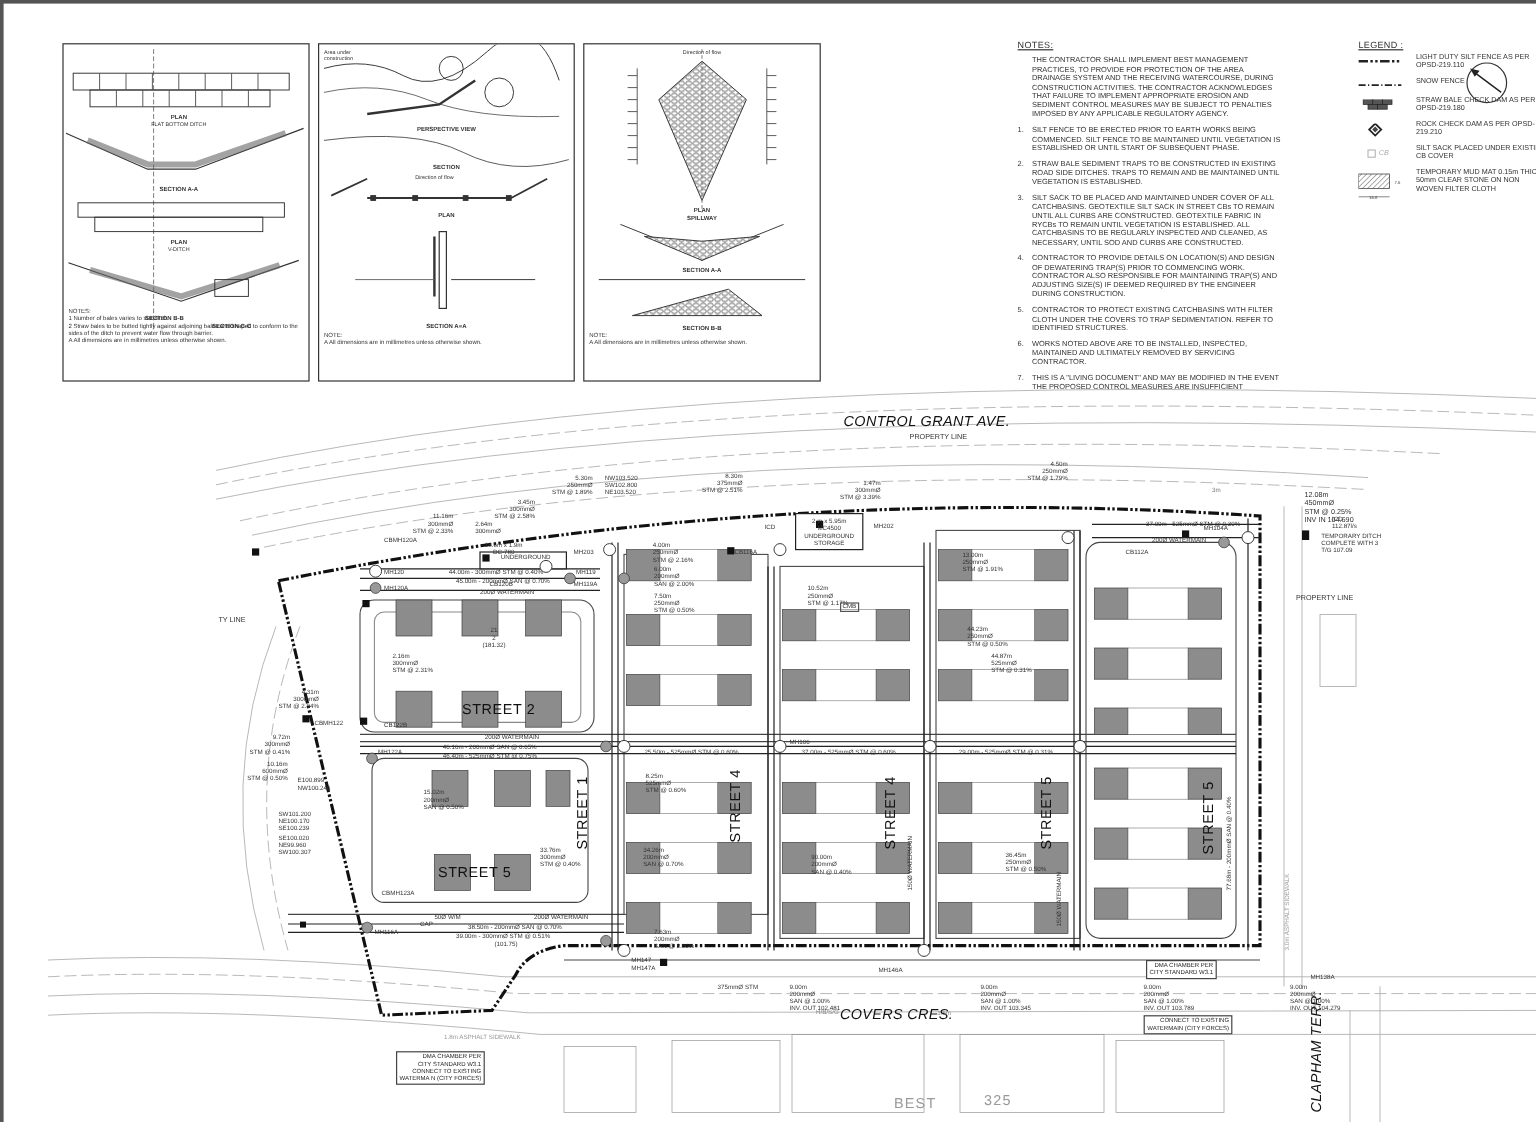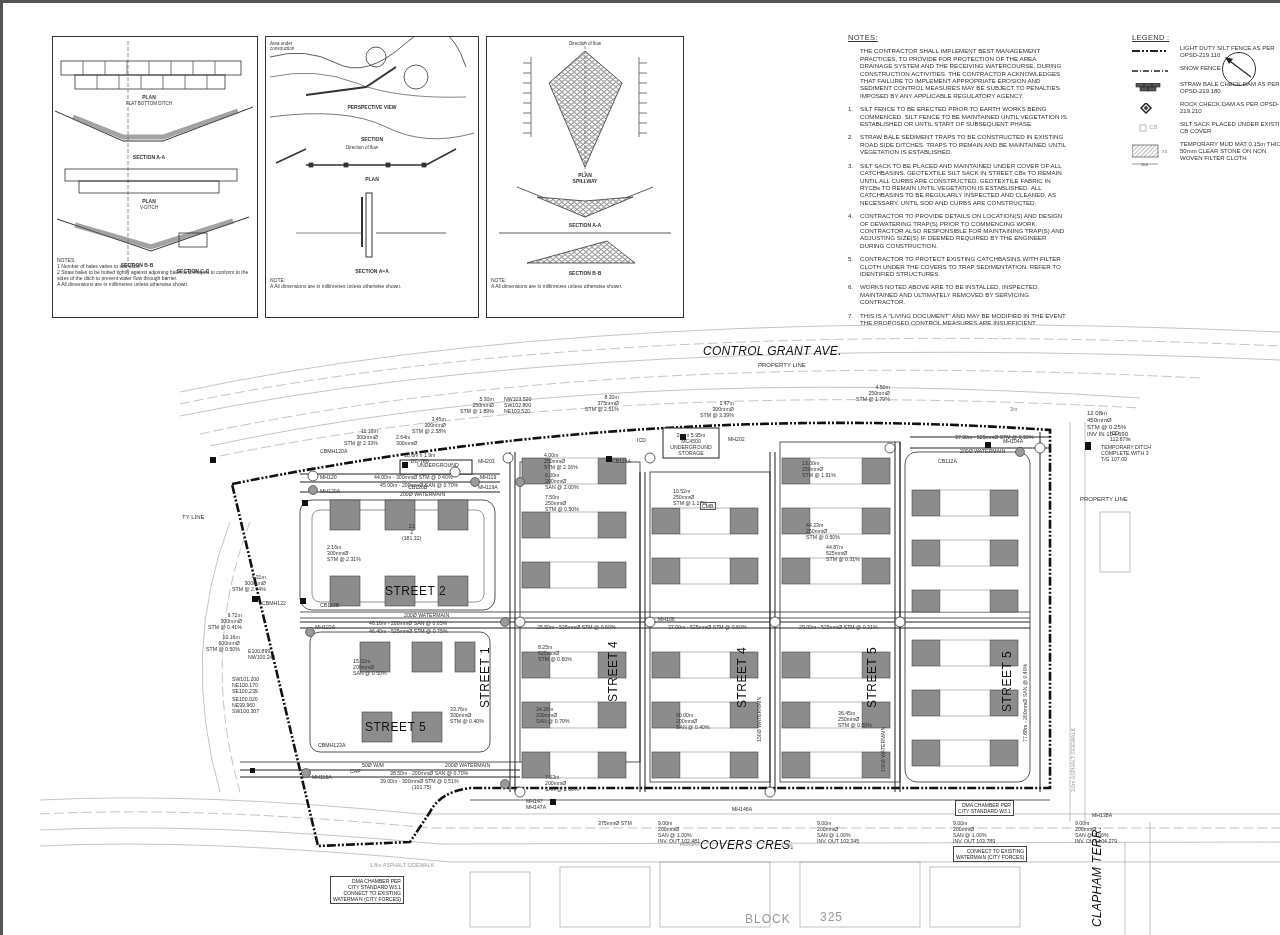--- a/index.html
+++ b/index.html
@@ -468,21 +468,21 @@
     
     <div class="lbl street" style="left:374px;top:262px;margin-left:11px;">STREET 2</div>
     <div class="lbl street" style="left:365px;top:398px;">STREET 5</div>
     <div class="lbl street vert" style="left:478px;top:386px;">STREET 1</div>
     <div class="lbl street vert" style="left:606px;top:380px;">STREET 4</div>
     <div class="lbl street vert" style="left:735px;top:386px;">STREET 4</div>
     <div class="lbl street vert" style="left:865px;top:386px;">STREET 5</div>
     <div class="lbl street vert" style="left:1000px;top:390px;">STREET 5</div>
 
     
-    <div class="lbl" style="left:745px;top:590px;font-size:12px;color:#999;letter-spacing:1px;">BLOCK</div>
+    <div class="lbl" style="left:745px;top:590px;font-size:12px;color:#999;letter-spacing:1px;">BEST</div>
     <div class="lbl" style="left:820px;top:588px;font-size:12px;color:#999;letter-spacing:1px;">325</div>
 
     
     <div class="lbl tiny" style="left:460px;top:74px;text-align:right;">
         <div>5.30m</div>
         <div>250mmØ</div>
         <div>STM @ 1.89%</div>
       </div>
     <div class="lbl tiny" style="left:412px;top:94px;text-align:right;">
         <div>3.45m</div>

